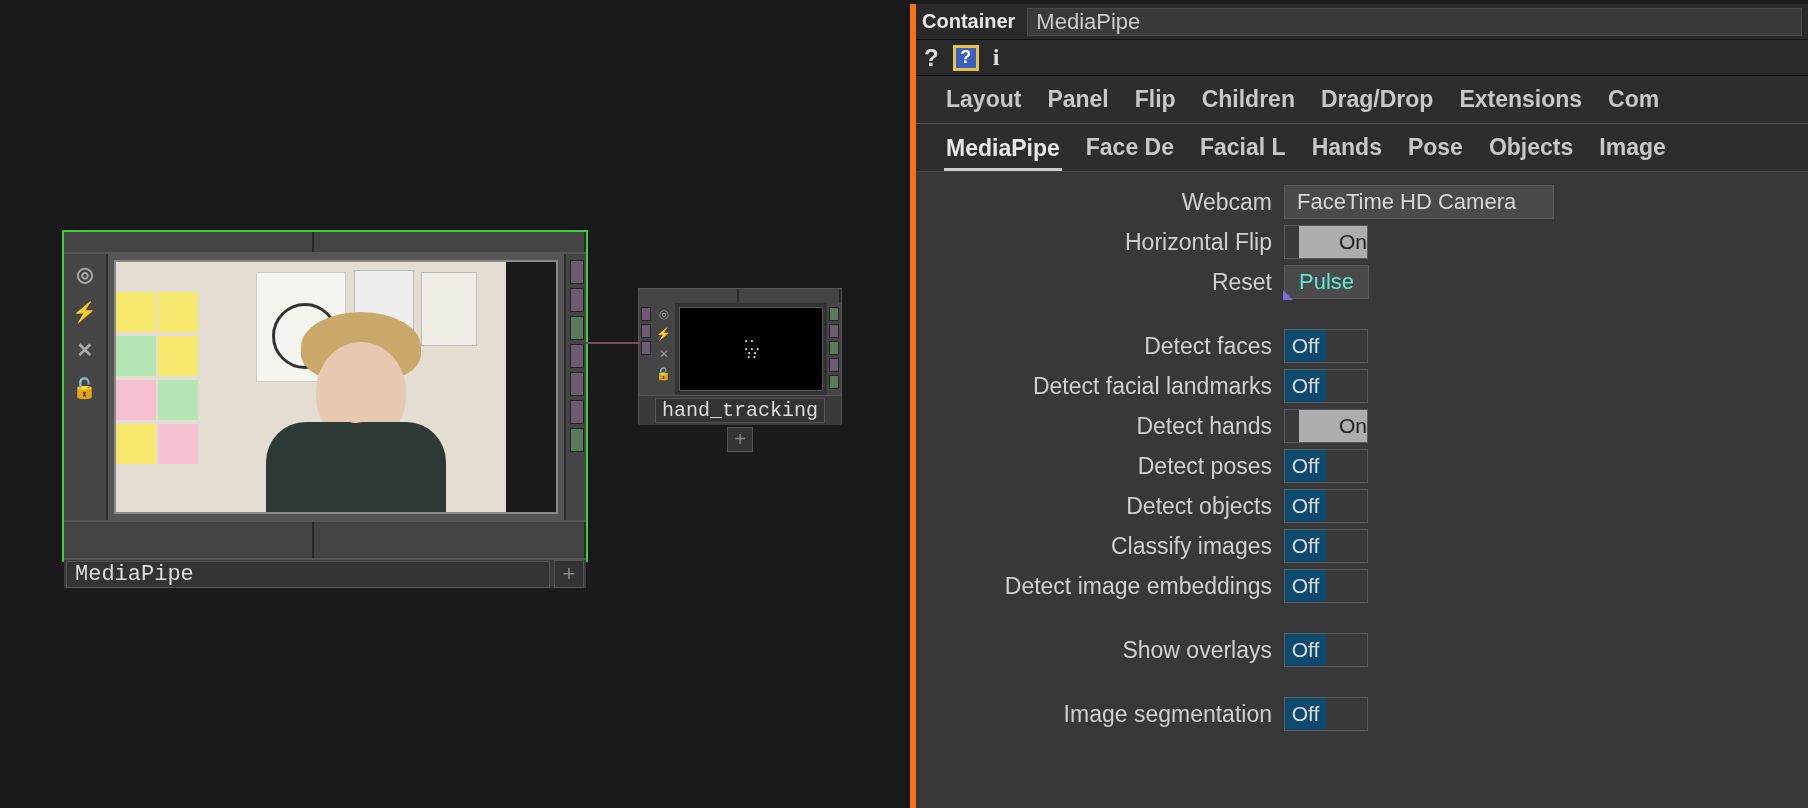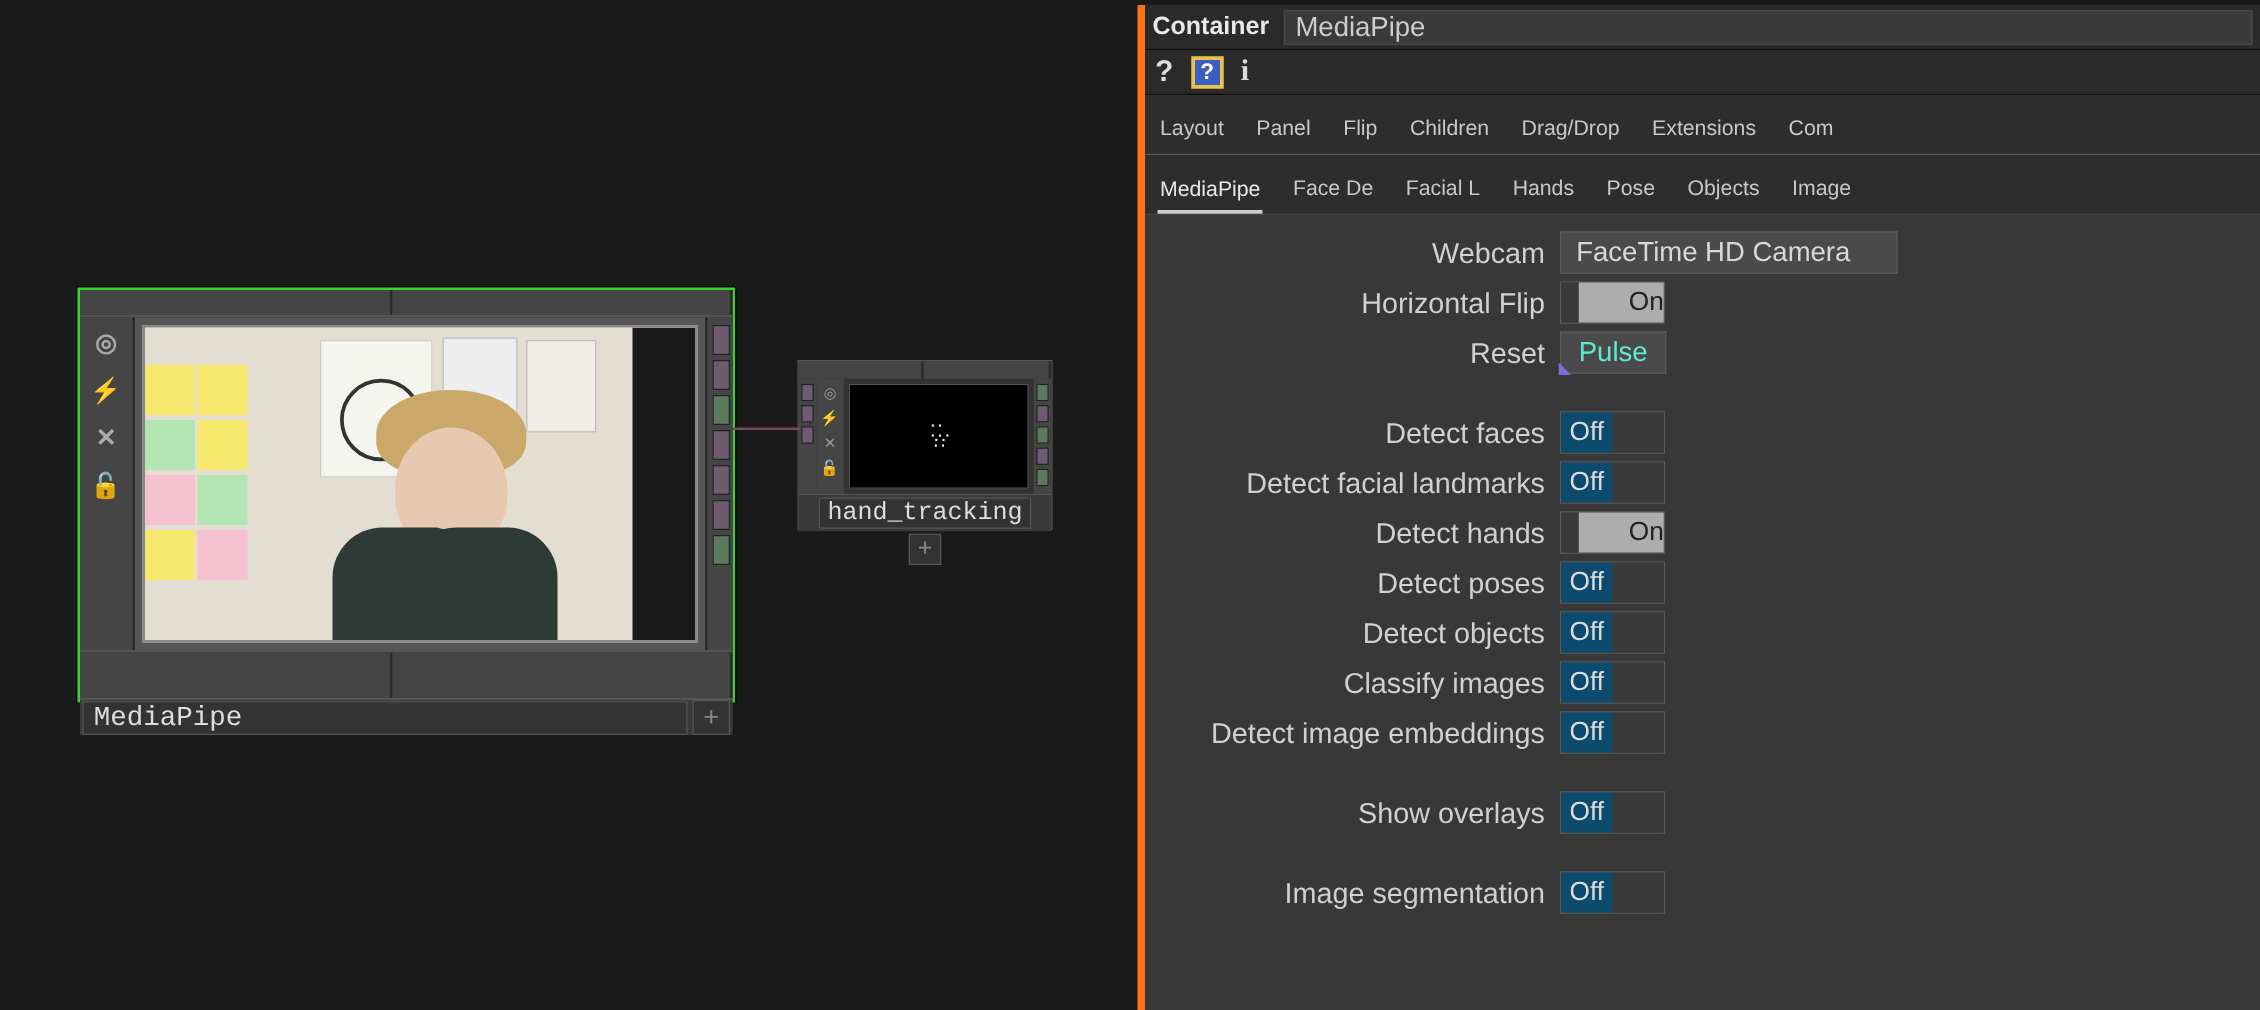--- a/index.html
+++ b/index.html
@@ -219,43 +219,44 @@
     color:#fff; font-weight:bold; font-size:18px;
   }
   .help-i{
     color:#ddd; font-size:24px; font-weight:bold;
     font-family:Georgia,serif;
   }
 
   .tab-row{
     height:48px; background:#2d2d2d;
     display:flex; align-items:flex-end;
-    padding:0 10px; gap:22px;
-    font-size:17px; color:#c8c8c8;
+    padding:0 28px; gap:22px;
+    font-size:23px; color:#c8c8c8;
     border-bottom:1px solid #555;
     white-space:nowrap;
     overflow:hidden;
+    font-weight:bold;
   }
   .tab-row.inner{background:#2d2d2d; border-bottom:1px solid #444;}
   .tab-row .tab{padding:8px 2px 10px; cursor:pointer;}
   .tab-row .tab.active{border-bottom:4px solid #ccc; color:#e8e8e8; margin-bottom:-1px; padding-bottom:6px;}
 
   .param-list{
     padding:10px 0 0;
     background:#383838;
     height:640px;
   }
   .param-row{
     display:flex; align-items:center;
     height:40px;
     padding-right:180px;
   }
   .param-row.spacer{height:24px;}
   .param-label{
-    width:332px;
+    width:368px;
     text-align:right;
     font-size:23px;
     color:#d0d0d0;
     padding-right:12px;
   }
   .param-field{
     flex:0 0 auto;
   }
 
   

